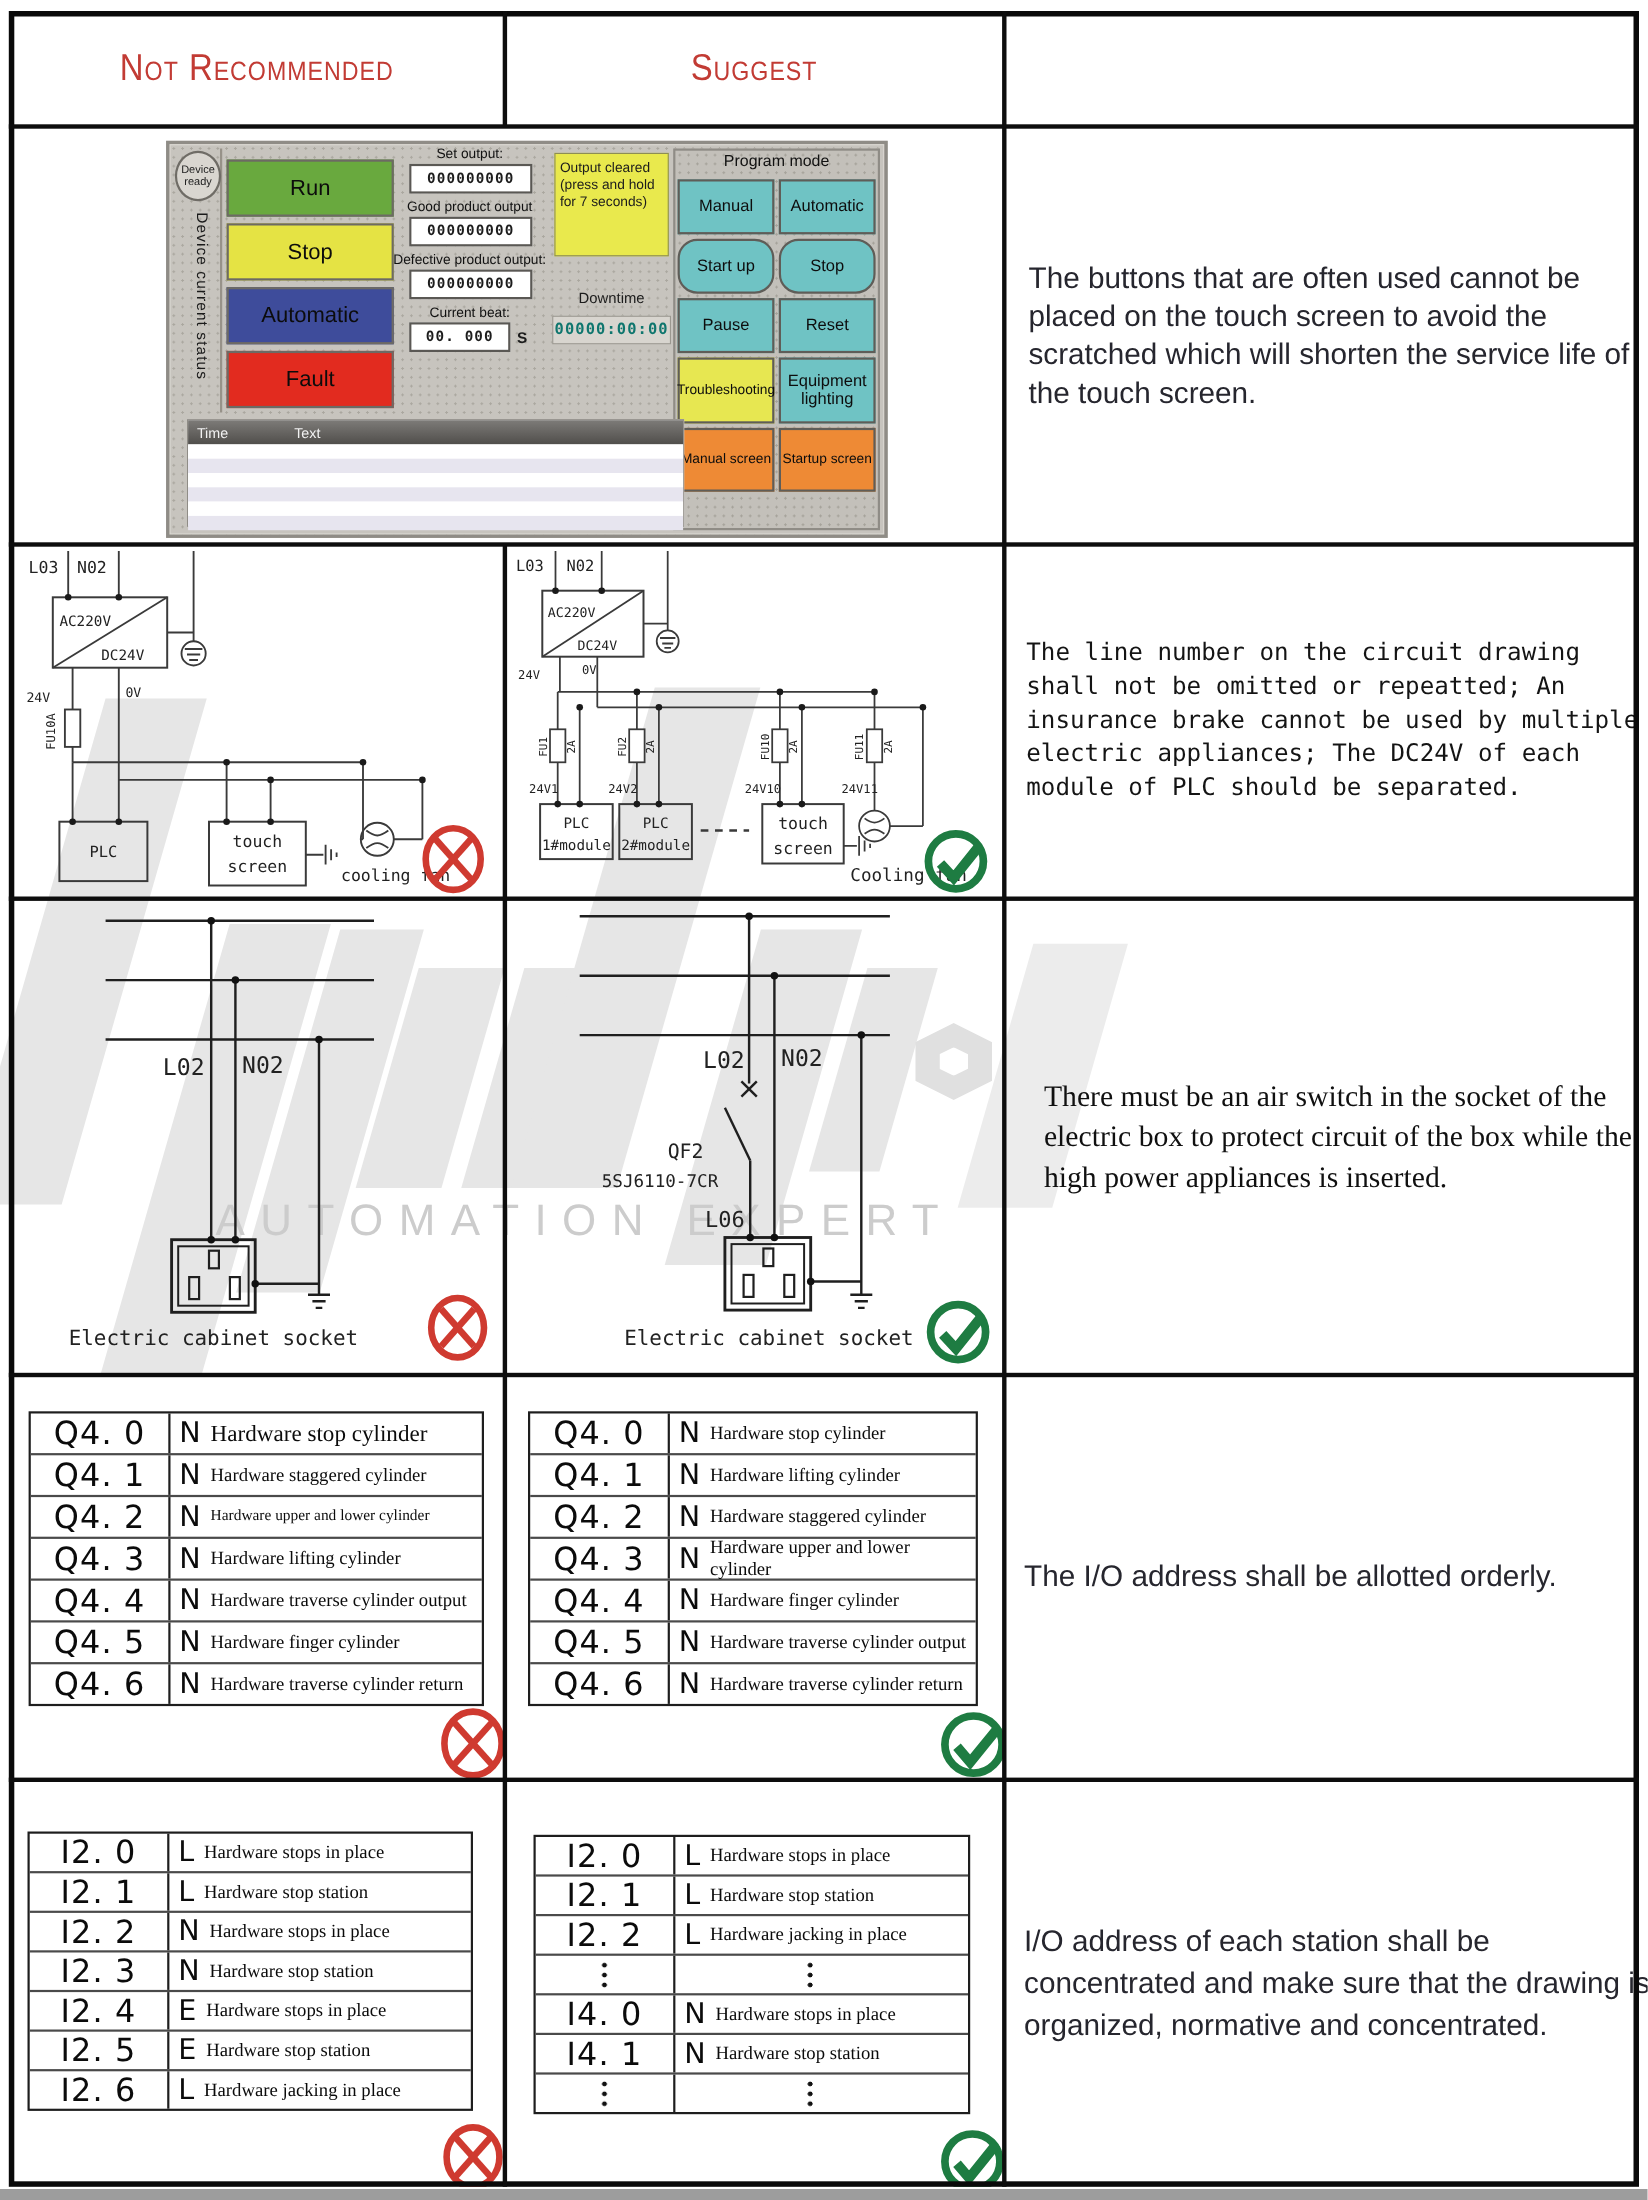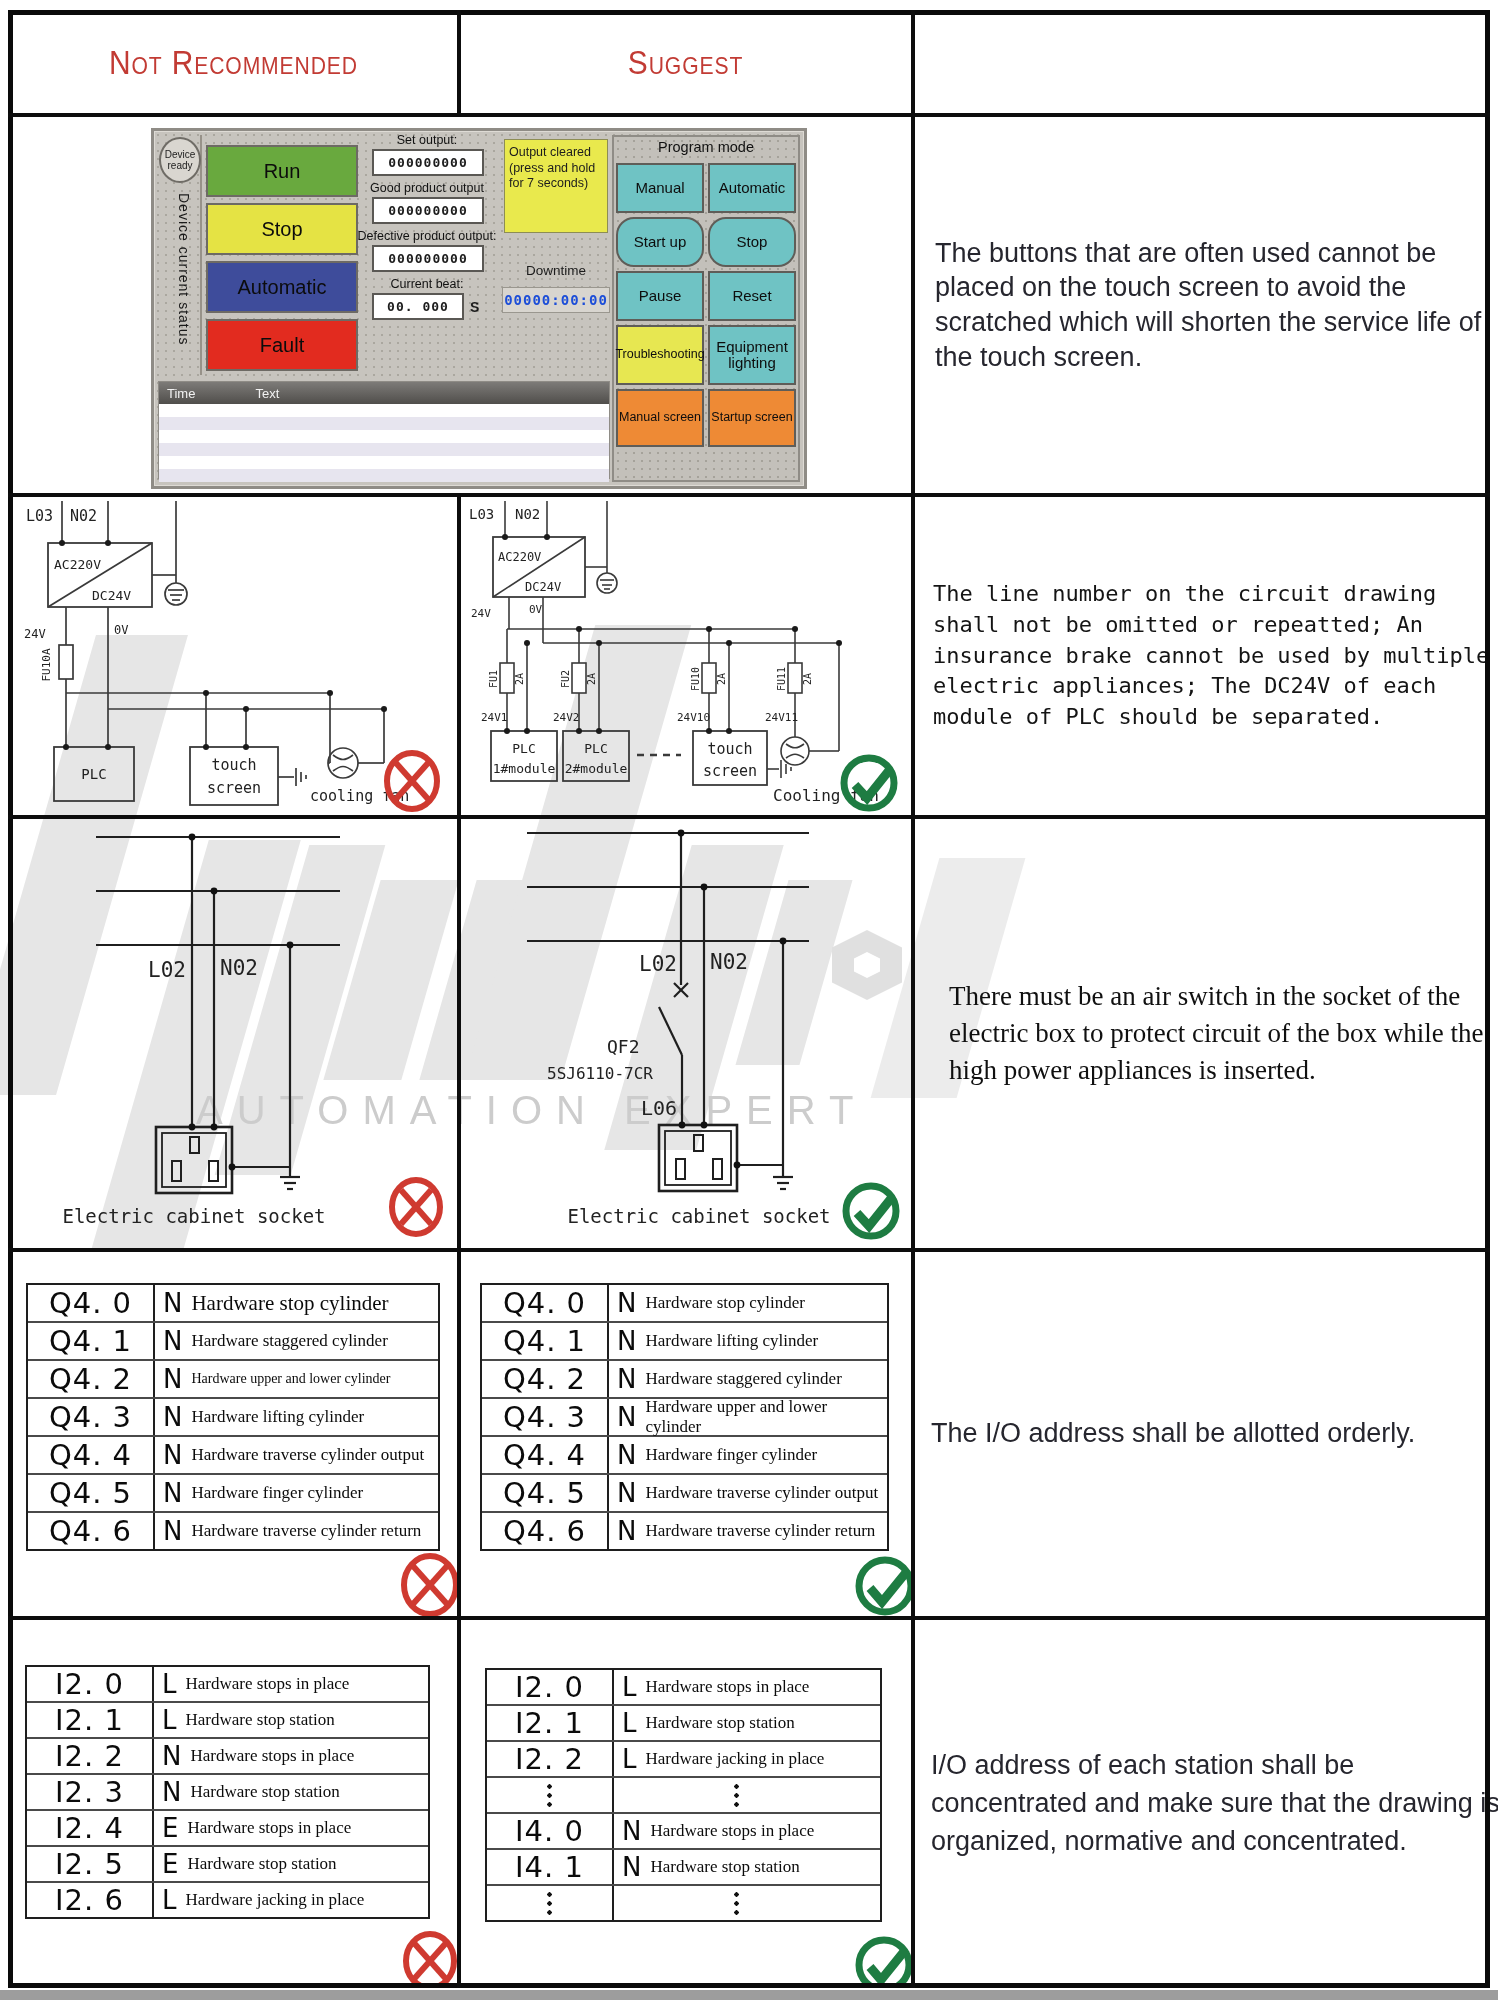--- a/index.html
+++ b/index.html
@@ -52,33 +52,33 @@
   .flabel{width:150px;left:198px;text-align:center;font-size:12.5px;color:#111;}
   .ffield{left:218px;width:112px;height:27px;background:#fff;border:2px solid #5a5854;
        display:flex;align-items:center;justify-content:center;
        font:bold 13px "DejaVu Sans Mono",monospace;letter-spacing:1px;}
   .funit{font-size:14px;font-weight:bold;}
   .ynote{left:350px;top:8px;width:104px;height:94px;background:#e9e94d;border:1px solid #8d8d55;
        font-size:12.5px;line-height:1.25;padding:5px 4px;text-align:left;}
   .dtime{left:352px;top:132px;width:100px;text-align:center;font-size:13.5px;}
   .clock{left:348px;top:156px;width:108px;height:26px;background:#d8d5cf;border:1px solid #9a978f;
        display:flex;align-items:center;justify-content:center;
-       font:bold 14px "DejaVu Sans Mono",monospace;color:#1d4ed8;letter-spacing:1px;}
+       font:bold 14px "DejaVu Sans Mono",monospace;color:#0f766e;letter-spacing:1px;}
   .prog{left:458px;top:4px;width:188px;height:347px;border:2px solid #8f8c86;background:#c3c0ba;
        background-image:radial-gradient(#a5a29a 1px,transparent 1.2px);background-size:8px 8px;}
   .ptitle{left:0;top:2px;width:100%;text-align:center;font-size:14.5px;color:#111;}
   .pbtn{width:88px;height:50px;border:2px solid #5f5d58;display:flex;align-items:center;
        justify-content:center;text-align:center;font-size:15px;line-height:1.1;color:#0d0d0d;}
   .teal{background:#6fc3c4;}
   .yell{background:#e7e751;}
   .oran{background:#ee8a35;}
   .psm{font-size:12.5px;}
   .pc1{left:2px;} .pc2{left:94px;}
   .pr1{top:26px;} .pr2{top:80px;border-radius:18px;} .pr3{top:134px;} .pr4{top:188px;height:60px;} .pr5{top:252px;height:58px;}
-  .log{left:4px;top:250px;width:452px;height:98px;background:#fff;border:1px solid #8f8c86;}
+  .log{left:16px;top:250px;width:452px;height:98px;background:#fff;border:1px solid #8f8c86;}
   .loghead{left:0;top:0;width:100%;height:22px;background:linear-gradient(#7d7b78,#504e4b);
        color:#f2f2f2;font-size:13px;display:flex;align-items:center;}
   .logtime{position:static;margin-left:8px;} .logtext{position:static;margin-left:60px;}
   .stripe{left:0;width:100%;height:13px;}
   .s-a{background:#ffffff;} .s-b{background:#e7e5ef;}
   
   .io-table{position:absolute;border:2px solid #1e1e1e;background:#fff;}
   .io-row{display:flex;border-bottom:2px solid #4a4a4a;}
   .io-row:last-child{border-bottom:none;border-radius:10px;}
   .io-addr{width:125px;border-right:2px solid #1e1e1e;display:flex;align-items:center;

